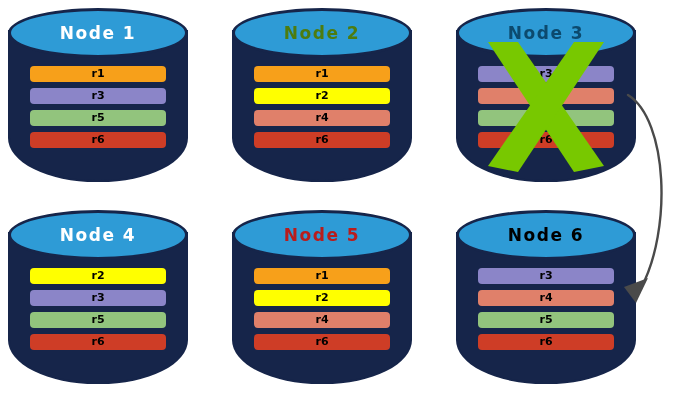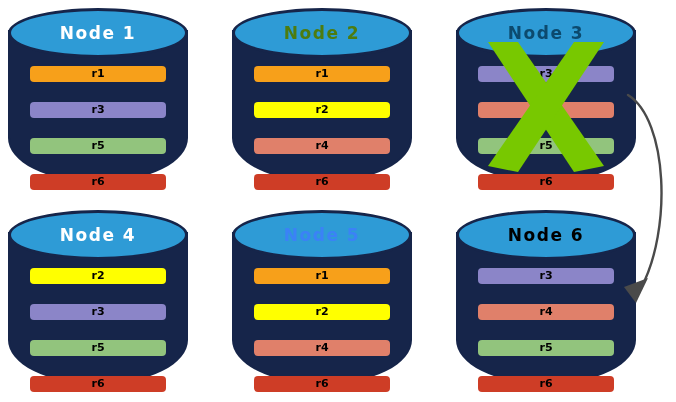--- a/index.html
+++ b/index.html
@@ -68,21 +68,21 @@
   
   .records {
     position: absolute;
     left: 22px;
     top: 58px;
     width: 136px;
   }
   .rec {
     position: relative;
     height: 16px;
-    margin-bottom: 20px;
+    margin-bottom: 6px;
     border-radius: 4px;
     text-align: center;
     line-height: 16px;
     font-size: 11px;
     font-weight: bold;
     color: #000000;
   }
   .rec:last-child { margin-bottom: 16px; }
 
   
@@ -159,21 +159,21 @@
       <div class="rec" style="background: rgb(255, 255, 0); color: rgb(0, 0, 0);">r2</div>
       <div class="rec" style="background: rgb(139, 133, 200); color: rgb(0, 0, 0);">r3</div>
       <div class="rec" style="background: rgb(146, 196, 125); color: rgb(0, 0, 0);">r5</div>
       <div class="rec" style="background: rgb(206, 61, 38); color: rgb(0, 0, 0);">r6</div>
     </div>
   </div>
 
   <div class="node" style="left:232px; top:210px;">
     <div class="cyl-body" style="background: rgb(22, 37, 74); border-color: rgb(22, 37, 74);"></div>
     <div class="cyl-top" style="background: rgb(46, 155, 214); border-color: rgb(22, 37, 74);"></div>
-    <div class="node-label" style="color: #3b82f6;">Node  5</div>
+    <div class="node-label" style="color: #b91c1c;">Node  5</div>
     <div class="records">
       <div class="rec" style="background: rgb(247, 160, 26); color: rgb(0, 0, 0);">r1</div>
       <div class="rec" style="background: rgb(255, 255, 0); color: rgb(0, 0, 0);">r2</div>
       <div class="rec" style="background: rgb(224, 128, 106); color: rgb(0, 0, 0);">r4</div>
       <div class="rec" style="background: rgb(206, 61, 38); color: rgb(0, 0, 0);">r6</div>
     </div>
   </div>
 
   <div class="node" style="left:456px; top:210px;">
     <div class="cyl-body" style="background: rgb(22, 37, 74); border-color: rgb(22, 37, 74);"></div>

